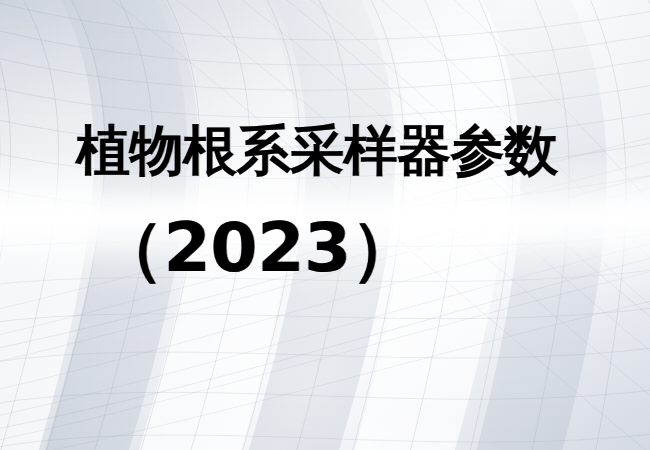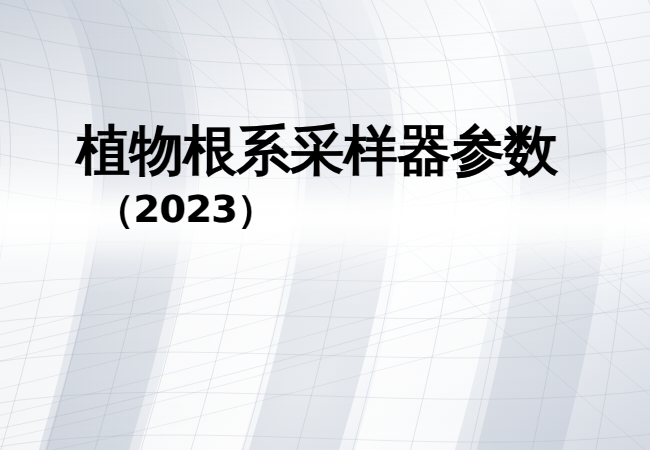--- a/index.html
+++ b/index.html
@@ -104,22 +104,22 @@
 
   #title-line-1 {
     left: 76px;
     top: 124px;
     font-size: 54px;
     letter-spacing: -0.5px;
   }
 
   #title-line-2 {
     left: 96px;
-    top: 190px;
-    font-size: 38px;
+    top: 214px;
+    font-size: 68px;
     letter-spacing: -0.5px;
   }
 </style>
 </head>
 <body>
 
 <div id="slide">
 
   <div class="bg-layer" id="bg-base"></div>
   <div class="bg-layer" id="bg-corners"></div>

